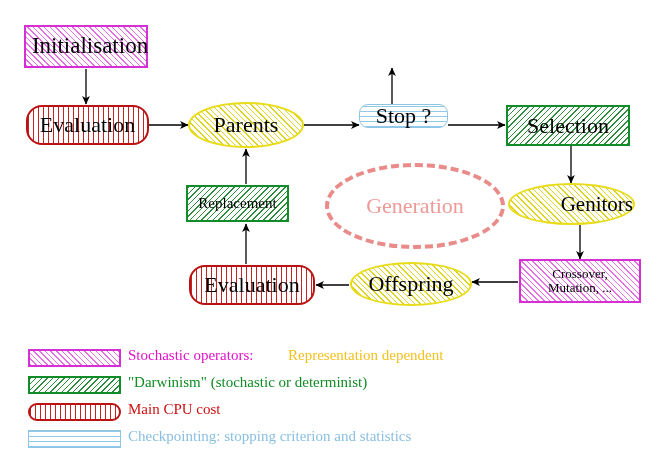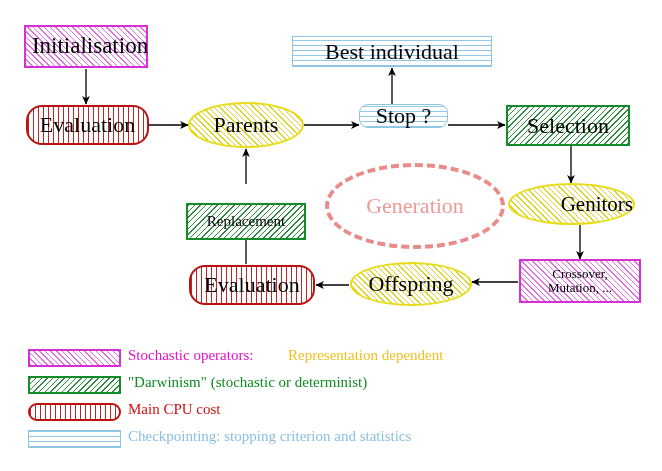--- a/index.html
+++ b/index.html
@@ -104,23 +104,20 @@
   </div>
 
   <div class="node fill-yellow bd-yellow ellipse" style="left:188px;top:102px;width:116px;height:46px;z-index:2;">
     <span class="lbl" style="font-size:22px;">Parents</span>
   </div>
 
   <div class="node fill-blue bd-blue rounded" style="left:359px;top:104px;width:89px;height:24px;z-index:2;">
     <span class="lbl" style="font-size:22px;">Stop ?</span>
   </div>
 
-  <div class="node fill-blue bd-blue" style="left:292px;top:36px;width:200px;height:31px;z-index:2;">
-    <span class="lbl" style="font-size:22px;">Best individual</span>
-  </div>
 
   <div class="node fill-green bd-green" style="left:506px;top:105px;width:124px;height:41px;z-index:2;">
     <span class="lbl" style="font-size:22px;">Selection</span>
   </div>
 
   <div class="node fill-yellow bd-yellow ellipse" style="left:508px;top:183px;width:127px;height:42px;z-index:2;justify-content:flex-end;">
     <span class="lbl" style="font-size:21px;">Genitors</span>
   </div>
 
   <div class="node fill-magenta bd-magenta" style="left:519px;top:259px;width:122px;height:44px;z-index:2;flex-direction:column;">
@@ -129,21 +126,21 @@
   </div>
 
   <div class="node fill-yellow bd-yellow ellipse" style="left:350px;top:262px;width:122px;height:44px;z-index:2;">
     <span class="lbl" style="font-size:22px;">Offspring</span>
   </div>
 
   <div class="node fill-red bd-red" style="left:189px;top:265px;width:126px;height:40px;z-index:2;">
     <span class="lbl" style="font-size:22px;">Evaluation</span>
   </div>
 
-  <div class="node fill-green bd-green" style="left:186px;top:203px;width:120px;height:37px;z-index:2;align-items:center;">
+  <div class="node fill-green bd-green" style="left:186px;top:185px;width:103px;height:37px;z-index:2;align-items:center;">
     <span class="lbl" style="font-size:15px;">Replacement</span>
   </div>
 
   <div class="gen-ellipse" style="left:325px;top:163px;width:172px;height:78px;z-index:2;">
     <span class="lbl" style="font-size:22px;">Generation</span>
   </div>
 
   <div class="legend-swatch fill-magenta bd-magenta" style="left:28px;top:349px;width:93px;height:18px;"></div>
   <div class="legend-text t-magenta" style="left:128px;top:347px;">Stochastic operators:</div>
   <div class="legend-text t-gold" style="left:288px;top:347px;">Representation dependent</div>

